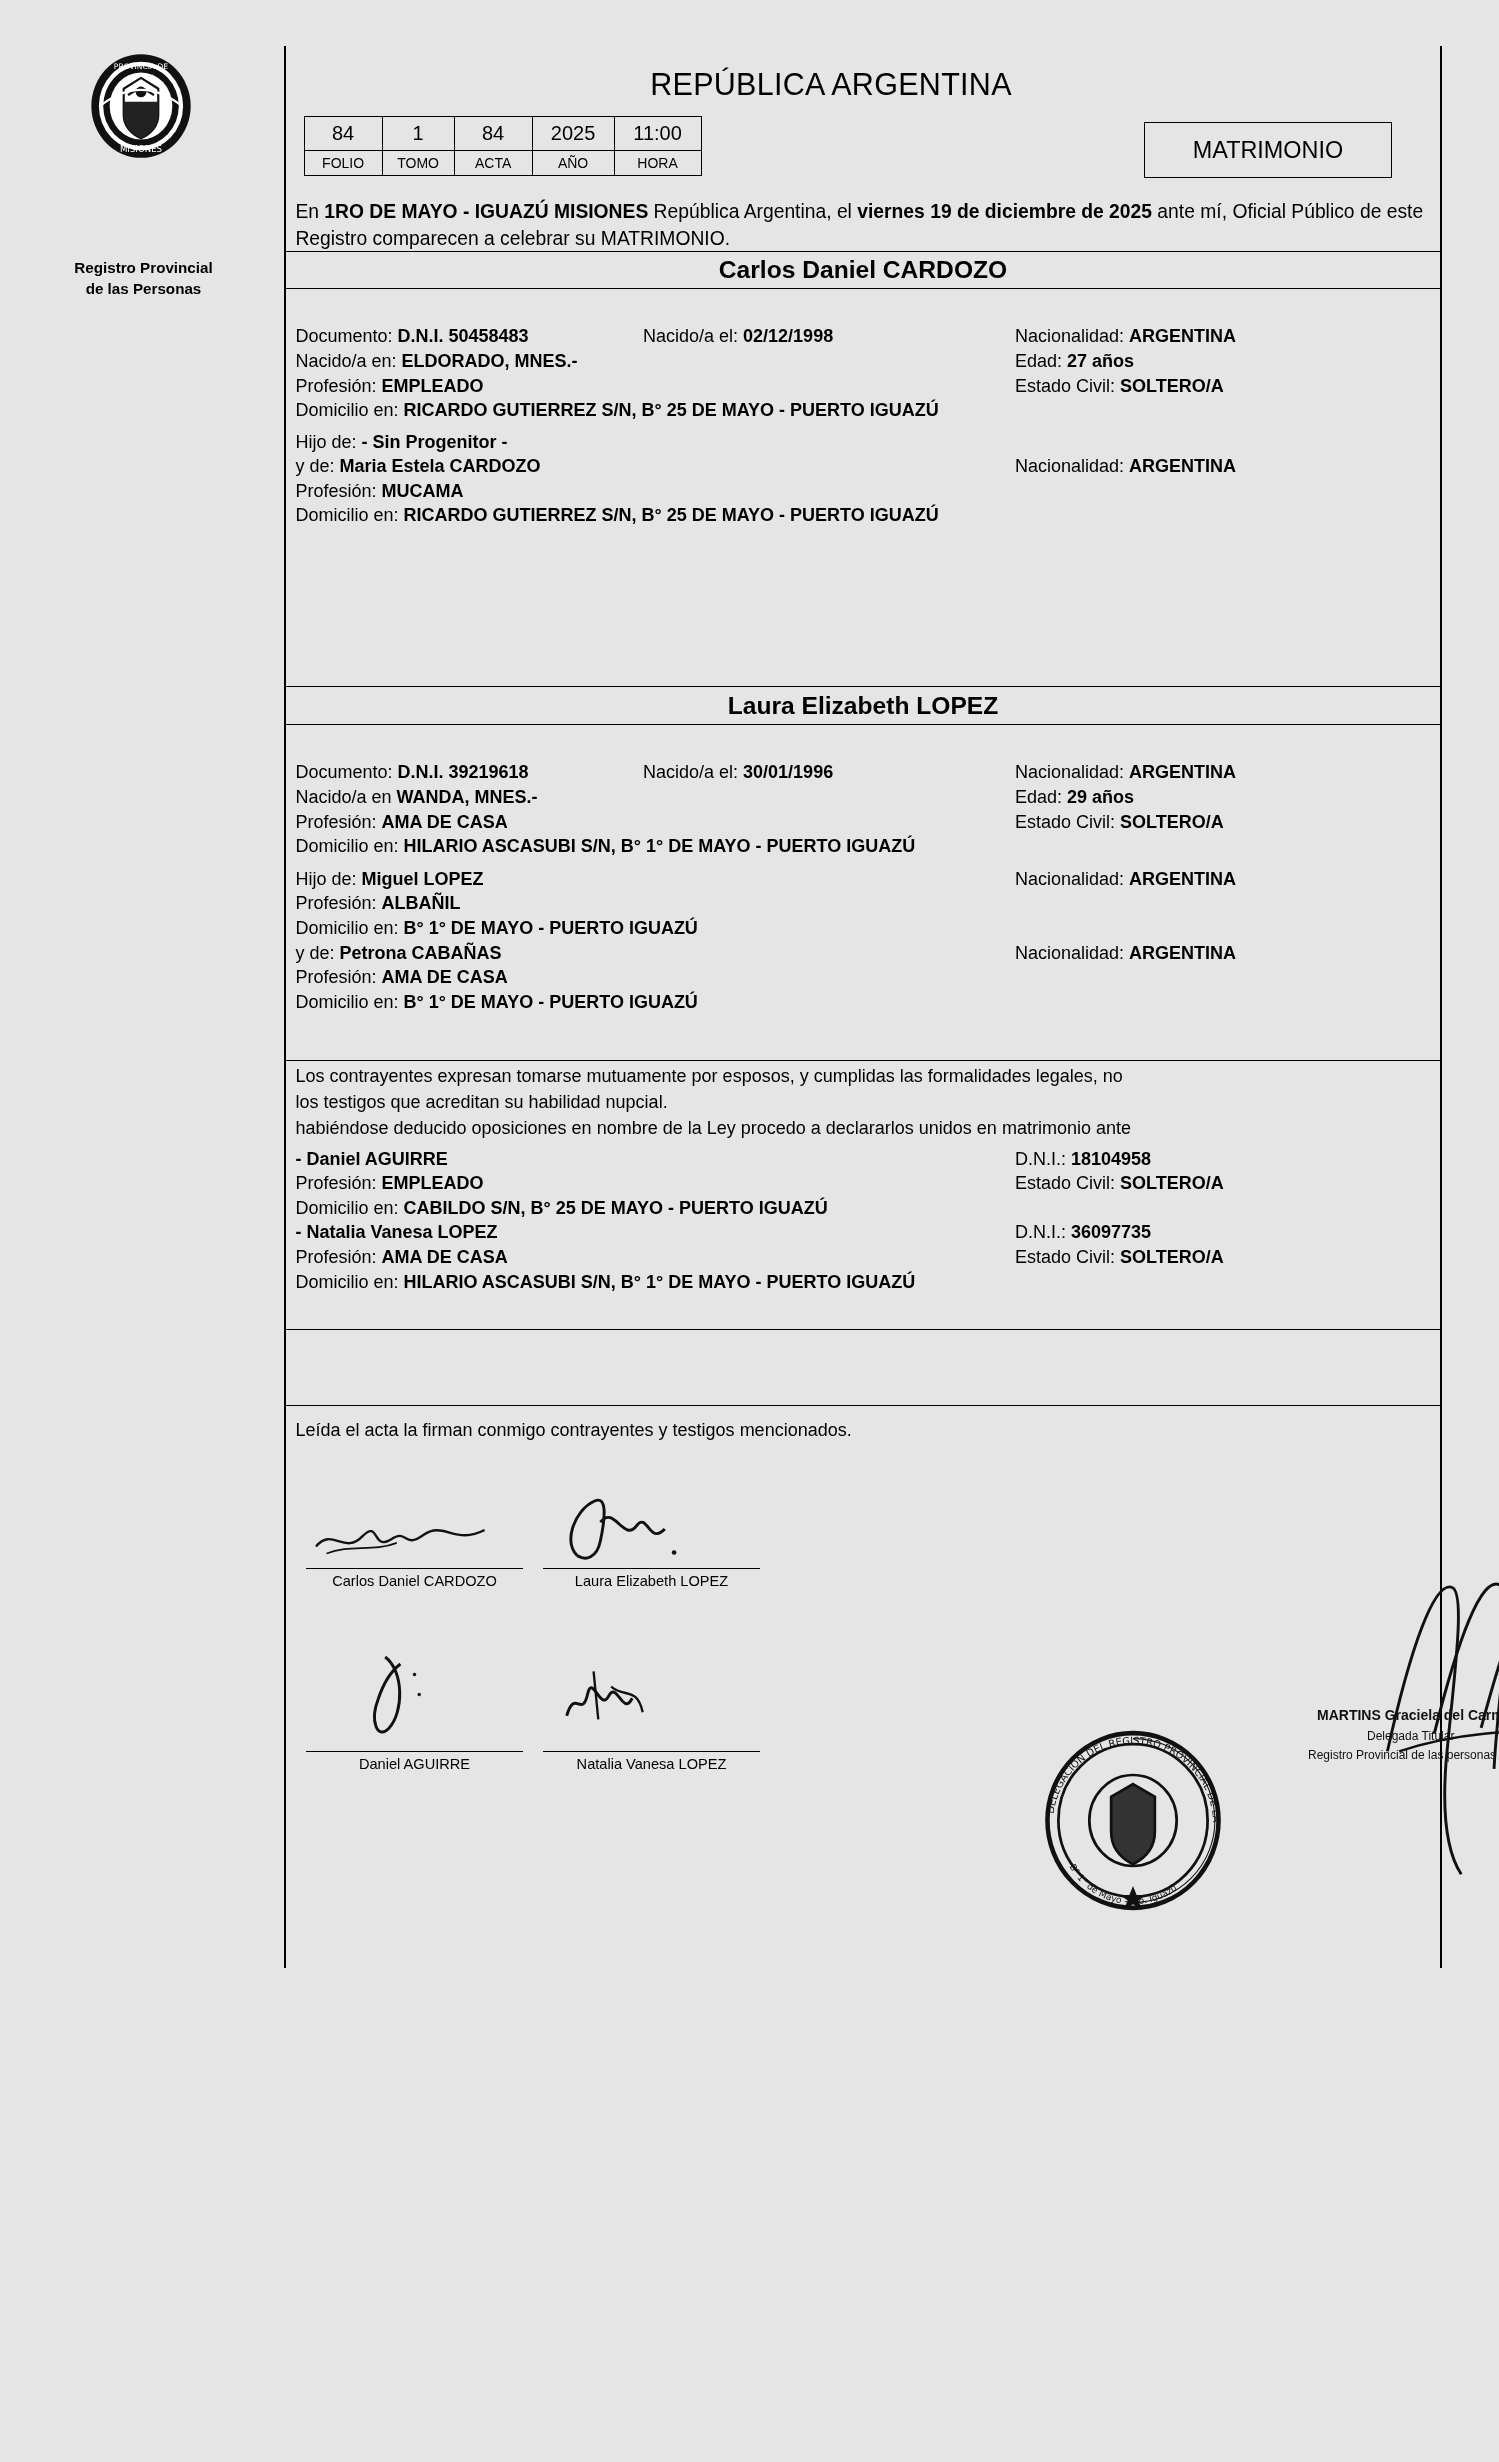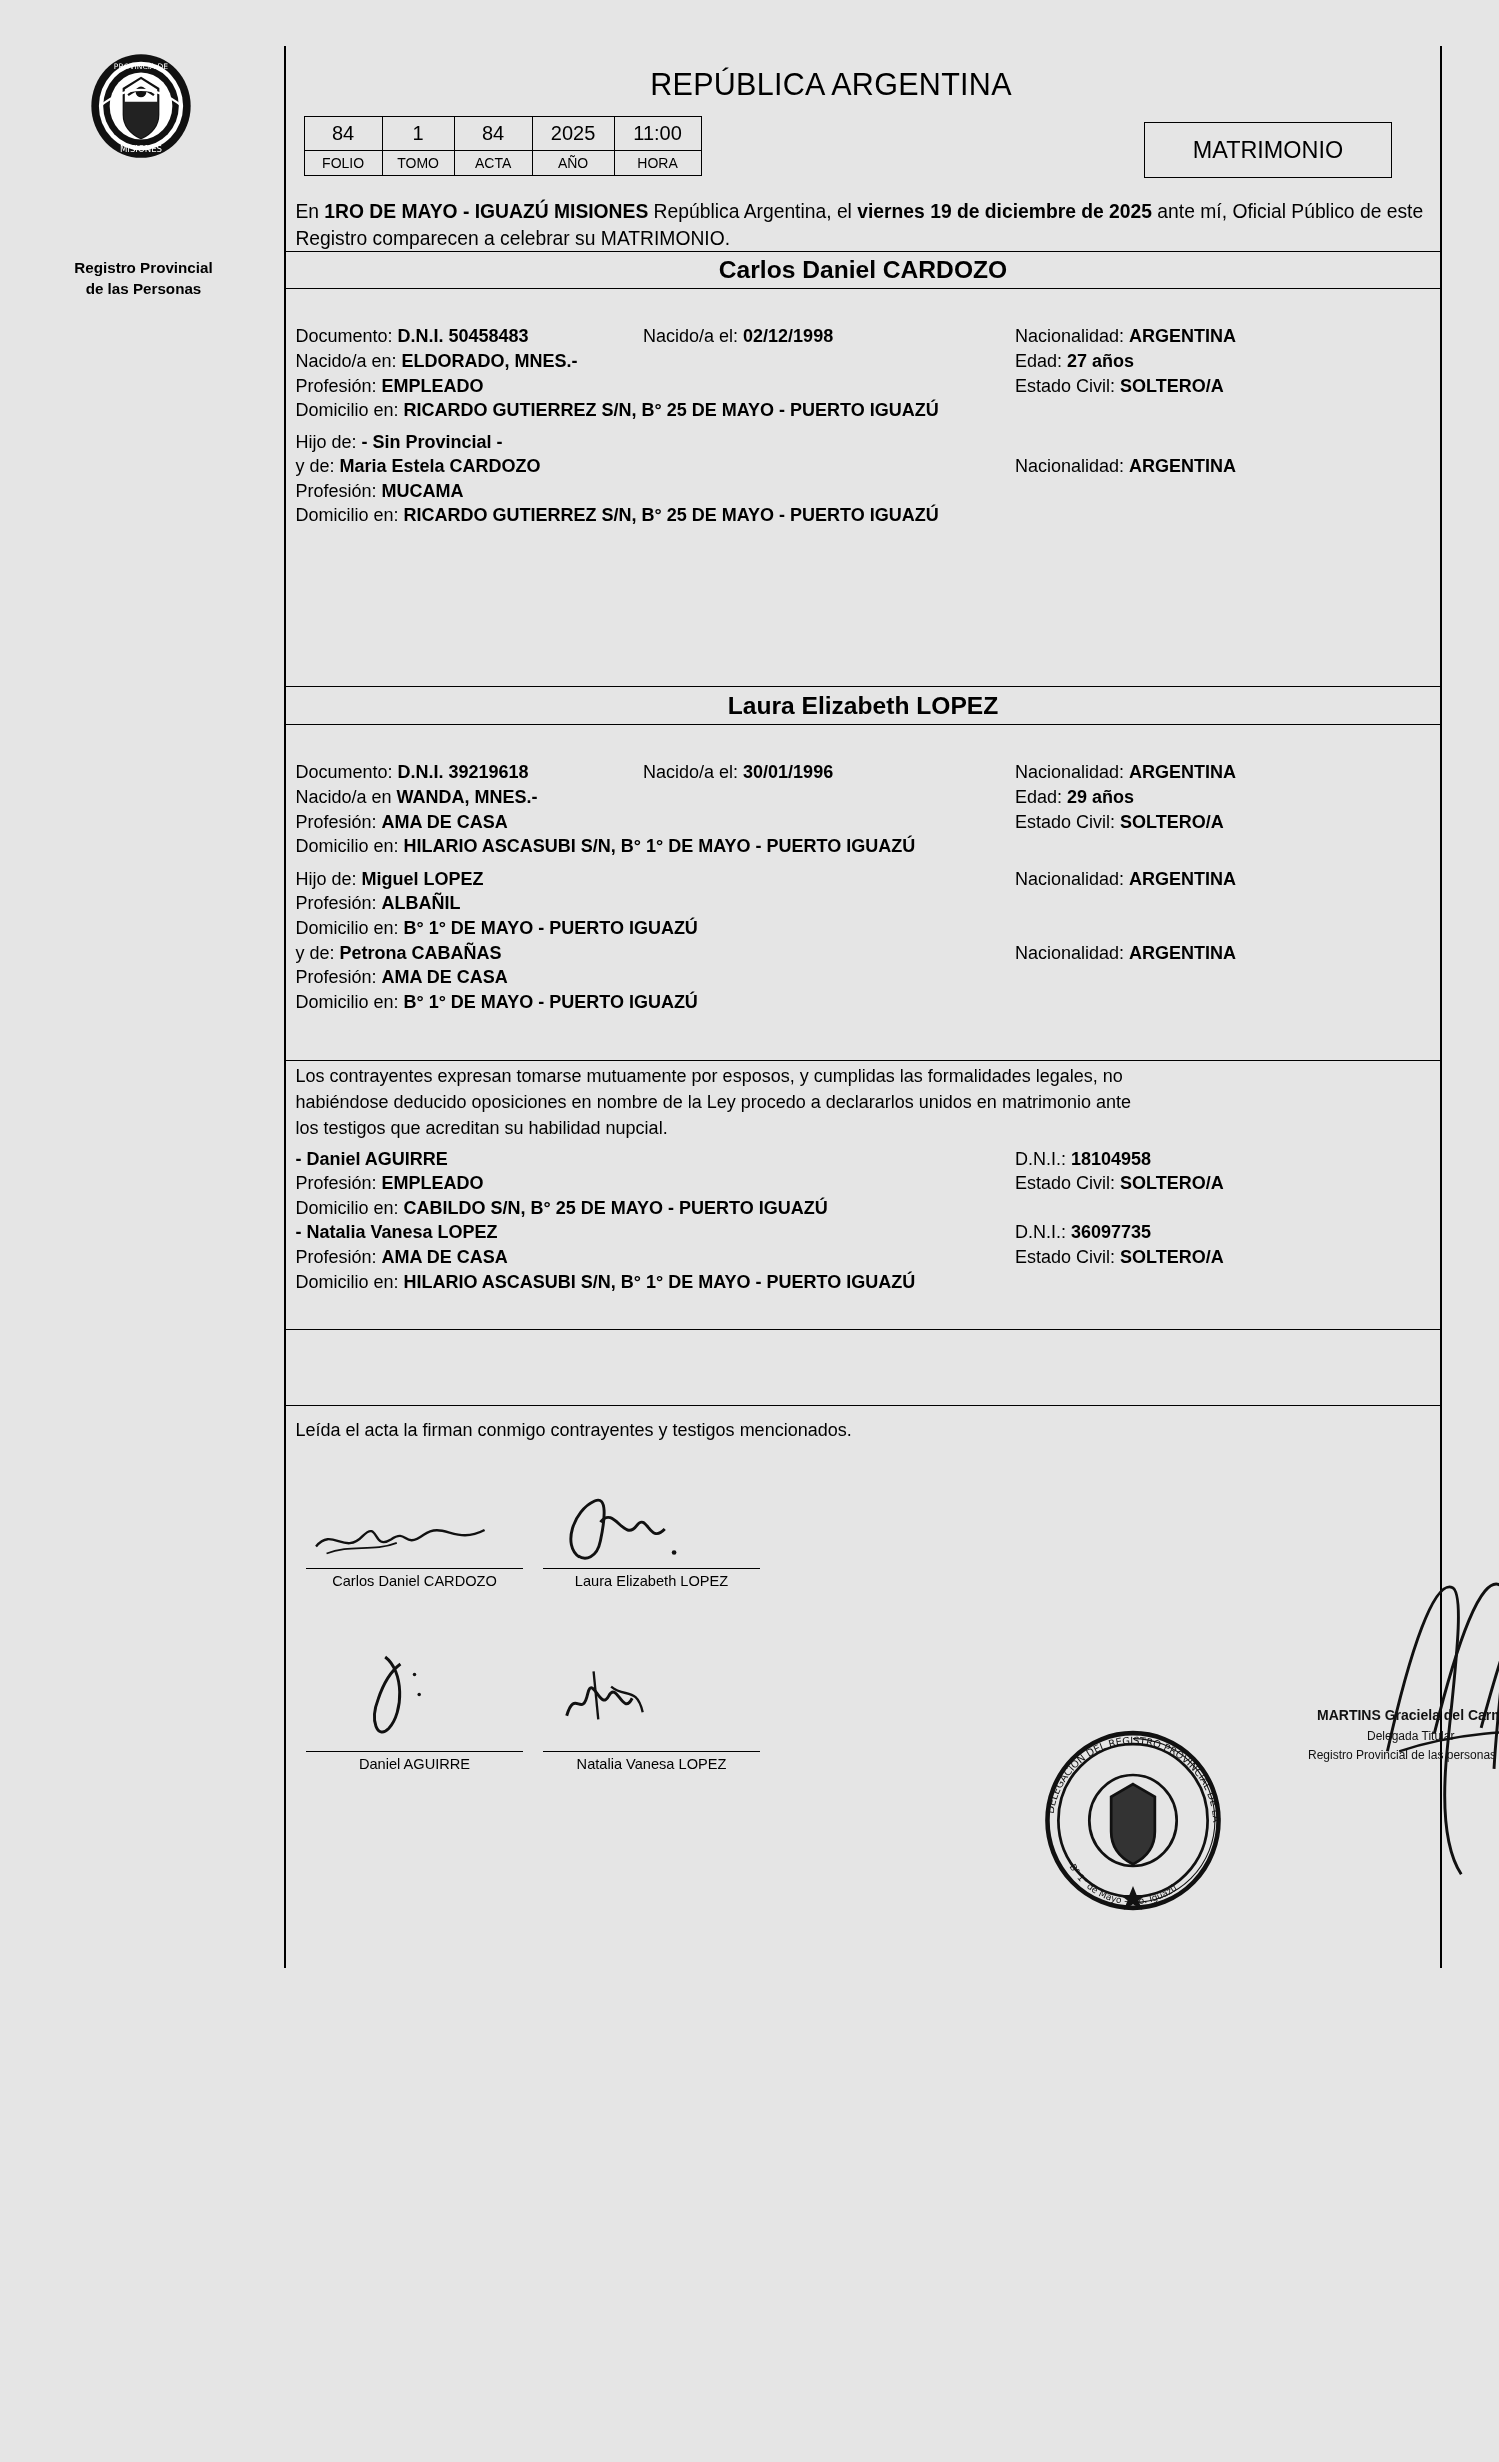--- a/index.html
+++ b/index.html
@@ -239,21 +239,21 @@
         <span class="right"><span>Estado Civil: </span><b>SOLTERO/A</b></span>
       </div>
 
       <div class="row">
         <span>Domicilio en: </span><b>RICARDO GUTIERREZ S/N, B° 25 DE MAYO - PUERTO IGUAZÚ</b>
       </div>
 
       <div style="height:7px;"></div>
 
       <div class="row">
-        <span>Hijo de: </span><b>- Sin Provincial -</b>
+        <span>Hijo de: </span><b>- Sin Progenitor -</b>
       </div>
 
       <div class="row">
         <span>y de: </span><b>Maria Estela CARDOZO</b>
         <span class="right"><span>Nacionalidad: </span><b>ARGENTINA</b></span>
       </div>
 
       <div class="row">
         <span>Profesión: </span><b>MUCAMA</b>
       </div>
@@ -316,22 +316,22 @@
 
       <div class="row">
         <span>Domicilio en: </span><b>B° 1° DE MAYO - PUERTO IGUAZÚ</b>
       </div>
     </div>
 
     <div class="hline" style="top:1014px;"></div>
 
     <div class="sec" style="top:1016px;">
       <div class="para">Los contrayentes expresan tomarse mutuamente por esposos, y cumplidas las formalidades legales, no</div>
+      <div class="para" style="padding-top:0;">los testigos que acreditan su habilidad nupcial.</div>
       <div class="para" style="padding-top:0;">habiéndose deducido oposiciones en nombre de la Ley procedo a declararlos unidos en matrimonio ante</div>
-      <div class="para" style="padding-top:0;">los testigos que acreditan su habilidad nupcial.</div>
 
       <div style="height:4.7px;"></div>
 
       <div class="row">
         <b>- Daniel AGUIRRE</b>
         <span class="right"><span>D.N.I.: </span><b>18104958</b></span>
       </div>
       <div class="row">
         <span>Profesión: </span><b>EMPLEADO</b>
         <span class="right"><span>Estado Civil: </span><b>SOLTERO/A</b></span>

